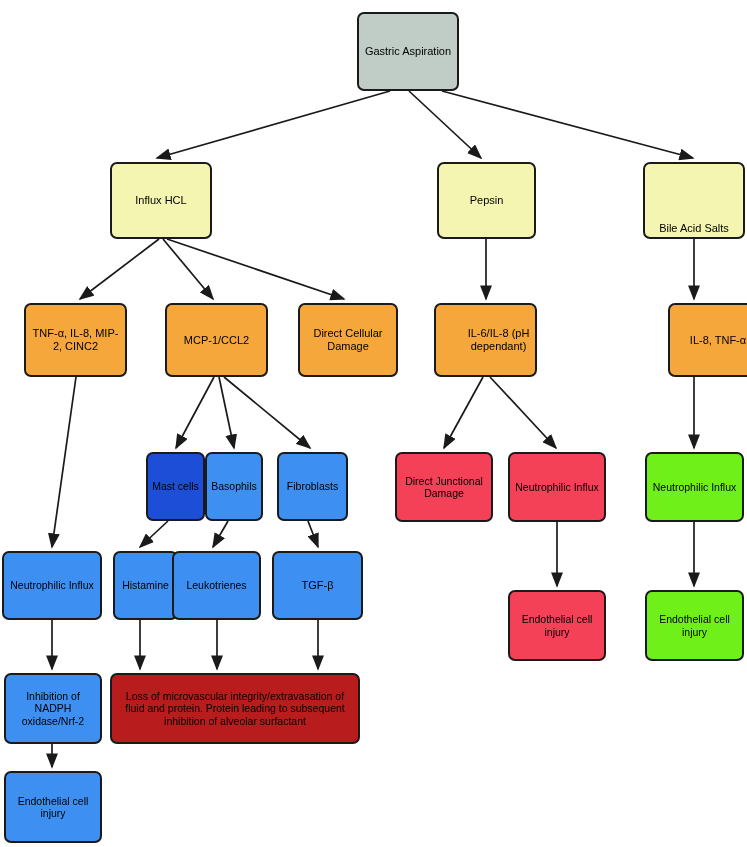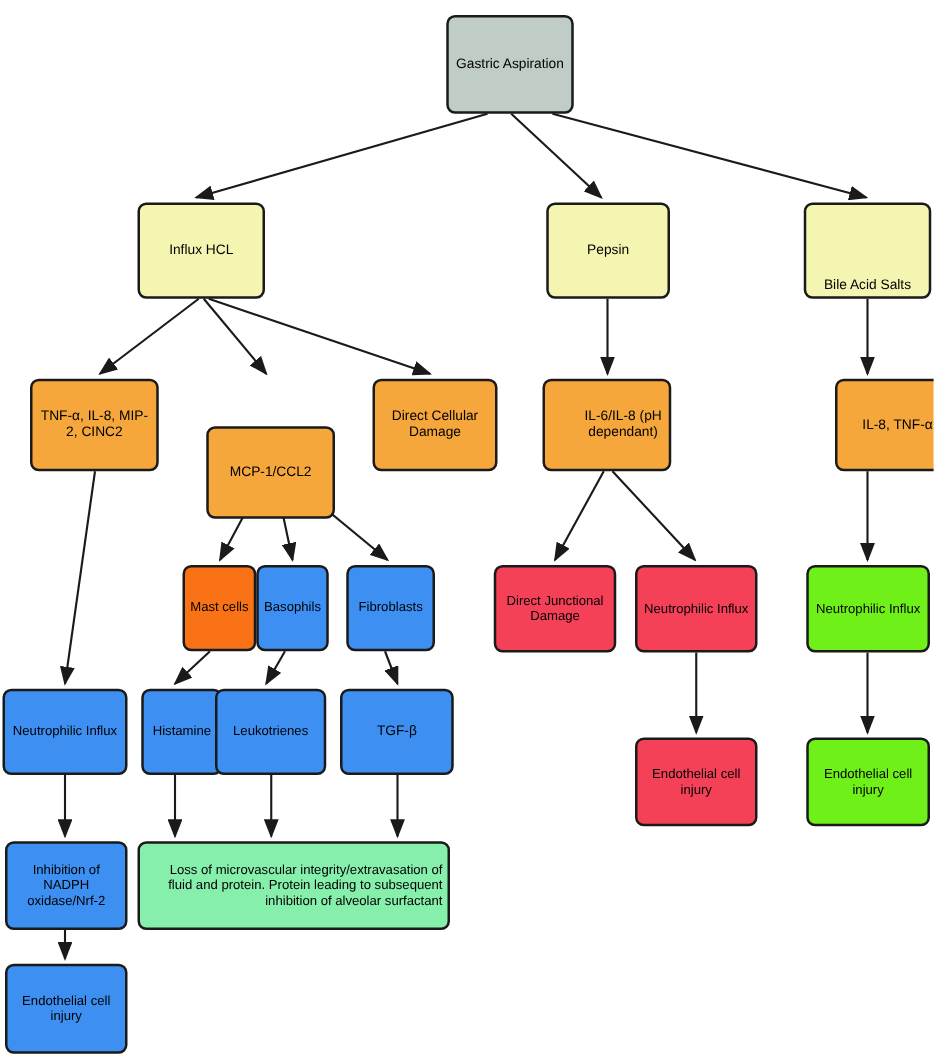--- a/index.html
+++ b/index.html
@@ -89,33 +89,33 @@
       </div>
       <div class="node" style="left: 437px; top: 162px; width: 99px; height: 77px; background: rgb(244, 245, 176); border-color: rgb(26, 26, 26); font-size: 11px;">
         <span class="label">Pepsin</span>
       </div>
       <div class="node" style="left: 643px; top: 162px; width: 102px; height: 77px; background: rgb(244, 245, 176); border-color: rgb(26, 26, 26); font-size: 11px; align-items: flex-end;">
         <span class="label">Bile Acid Salts</span>
       </div>
       <div class="node" style="left: 24px; top: 303px; width: 103px; height: 74px; background: rgb(245, 167, 60); border-color: rgb(26, 26, 26); font-size: 11px;">
         <span class="label">TNF-α, IL-8, MIP-2, CINC2</span>
       </div>
-      <div class="node" style="left: 165px; top: 303px; width: 103px; height: 74px; background: rgb(245, 167, 60); border-color: rgb(26, 26, 26); font-size: 11px; margin-top: 38px;">
+      <div class="node" style="left: 165px; top: 303px; width: 103px; height: 74px; background: rgb(245, 167, 60); border-color: rgb(26, 26, 26); font-size: 11px;">
         <span class="label">MCP-1/CCL2</span>
       </div>
       <div class="node" style="left: 298px; top: 303px; width: 100px; height: 74px; background: rgb(245, 167, 60); border-color: rgb(26, 26, 26); font-size: 11px;">
         <span class="label">Direct Cellular Damage</span>
       </div>
       <div class="node" style="left: 434px; top: 303px; width: 103px; height: 74px; background: rgb(245, 167, 60); border-color: rgb(26, 26, 26); font-size: 11px; padding-left: 30px;">
         <span class="label">IL-6/IL-8 (pH dependant)</span>
       </div>
       <div class="node" style="left: 645px; top: 303px; width: 100px; height: 74px; background: rgb(245, 167, 60); border-color: rgb(26, 26, 26); font-size: 11px; margin-left: 23px;">
         <span class="label">IL-8, TNF-α</span>
       </div>
-      <div class="node" style="left: 146px; top: 452px; width: 59px; height: 69px; background: #f97316; border-color: rgb(26, 26, 26); font-size: 10.5px;">
+      <div class="node" style="left: 146px; top: 452px; width: 59px; height: 69px; background: #1d4ed8; border-color: rgb(26, 26, 26); font-size: 10.5px;">
         <span class="label">Mast cells</span>
       </div>
       <div class="node" style="left: 205px; top: 452px; width: 58px; height: 69px; background: rgb(61, 143, 242); border-color: rgb(26, 26, 26); font-size: 10.5px;">
         <span class="label">Basophils</span>
       </div>
       <div class="node" style="left: 277px; top: 452px; width: 71px; height: 69px; background: rgb(61, 143, 242); border-color: rgb(26, 26, 26); font-size: 10.5px;">
         <span class="label">Fibroblasts</span>
       </div>
       <div class="node" style="left: 395px; top: 452px; width: 98px; height: 70px; background: rgb(245, 65, 88); border-color: rgb(26, 26, 26); font-size: 10.5px;">
         <span class="label">Direct Junctional Damage</span>
@@ -134,21 +134,21 @@
       </div>
       <div class="node" style="left: 172px; top: 551px; width: 89px; height: 69px; background: rgb(61, 143, 242); border-color: rgb(26, 26, 26); font-size: 10.5px;">
         <span class="label">Leukotrienes</span>
       </div>
       <div class="node" style="left: 272px; top: 551px; width: 91px; height: 69px; background: rgb(61, 143, 242); border-color: rgb(26, 26, 26); font-size: 11px;">
         <span class="label">TGF-β</span>
       </div>
       <div class="node" style="left: 4px; top: 673px; width: 98px; height: 71px; background: rgb(61, 143, 242); border-color: rgb(26, 26, 26); font-size: 10.5px;">
         <span class="label">Inhibition of NADPH oxidase/Nrf-2</span>
       </div>
-      <div class="node" style="left: 110px; top: 673px; width: 250px; height: 71px; background: #86efac; border-color: rgb(26, 26, 26); font-size: 10.5px; text-align: right;">
+      <div class="node" style="left: 110px; top: 673px; width: 250px; height: 71px; background: #b91c1c; border-color: rgb(26, 26, 26); font-size: 10.5px;">
         <span class="label">Loss of microvascular integrity/extravasation of fluid and protein.  Protein leading to subsequent inhibition of alveolar surfactant</span>
       </div>
       <div class="node" style="left: 4px; top: 771px; width: 98px; height: 72px; background: rgb(61, 143, 242); border-color: rgb(26, 26, 26); font-size: 10.5px;">
         <span class="label">Endothelial cell injury</span>
       </div>
       <div class="node" style="left: 508px; top: 590px; width: 98px; height: 71px; background: rgb(245, 65, 88); border-color: rgb(26, 26, 26); font-size: 10.5px;">
         <span class="label">Endothelial cell injury</span>
       </div>
       <div class="node" style="left: 645px; top: 590px; width: 99px; height: 71px; background: rgb(111, 240, 25); border-color: rgb(26, 26, 26); font-size: 10.5px;">
         <span class="label">Endothelial cell injury</span>

